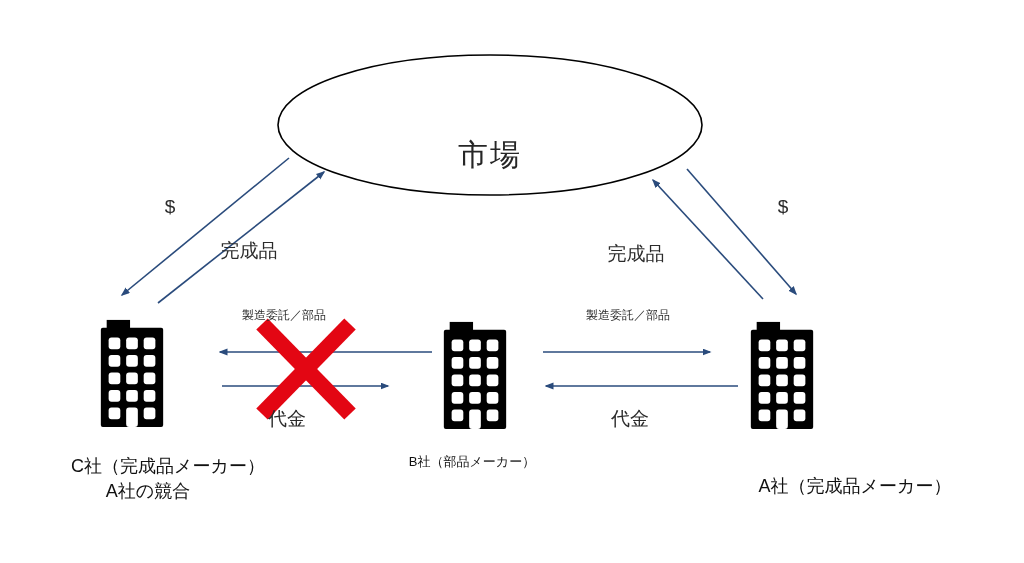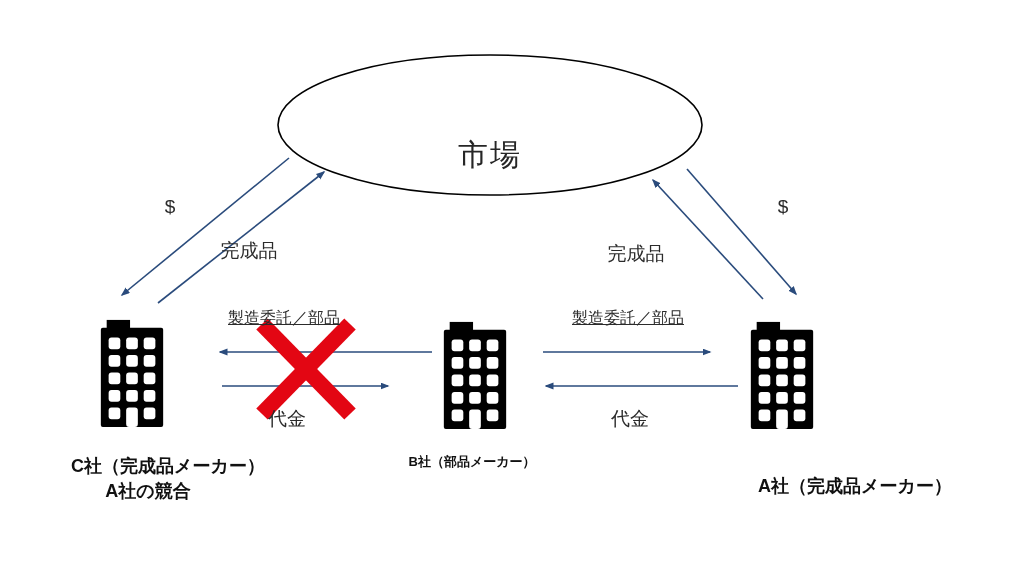--- a/index.html
+++ b/index.html
@@ -33,27 +33,26 @@
   }
   .lbl.market {
     font-size: 30px;
     color: #262626;
     letter-spacing: 2px;
   }
   .lbl.money {
     font-size: 19px;
   }
   .lbl.company {
-    font-weight: bold;
+    font-weight: normal;
     font-size: 18px;
     color: #111111;
   }
   .lbl.flow-small {
-    font-size: 16px;
-    text-decoration: underline;
+    font-size: 12px;
   }
 </style>
 </head>
 <body>
 
 <div class="canvas">
 
   <svg class="layer" viewBox="0 0 1024 563">
     <defs>
       <marker id="arrowhead" markerWidth="9" markerHeight="8" refX="7.5" refY="3.5" orient="auto" markerUnits="userSpaceOnUse">

